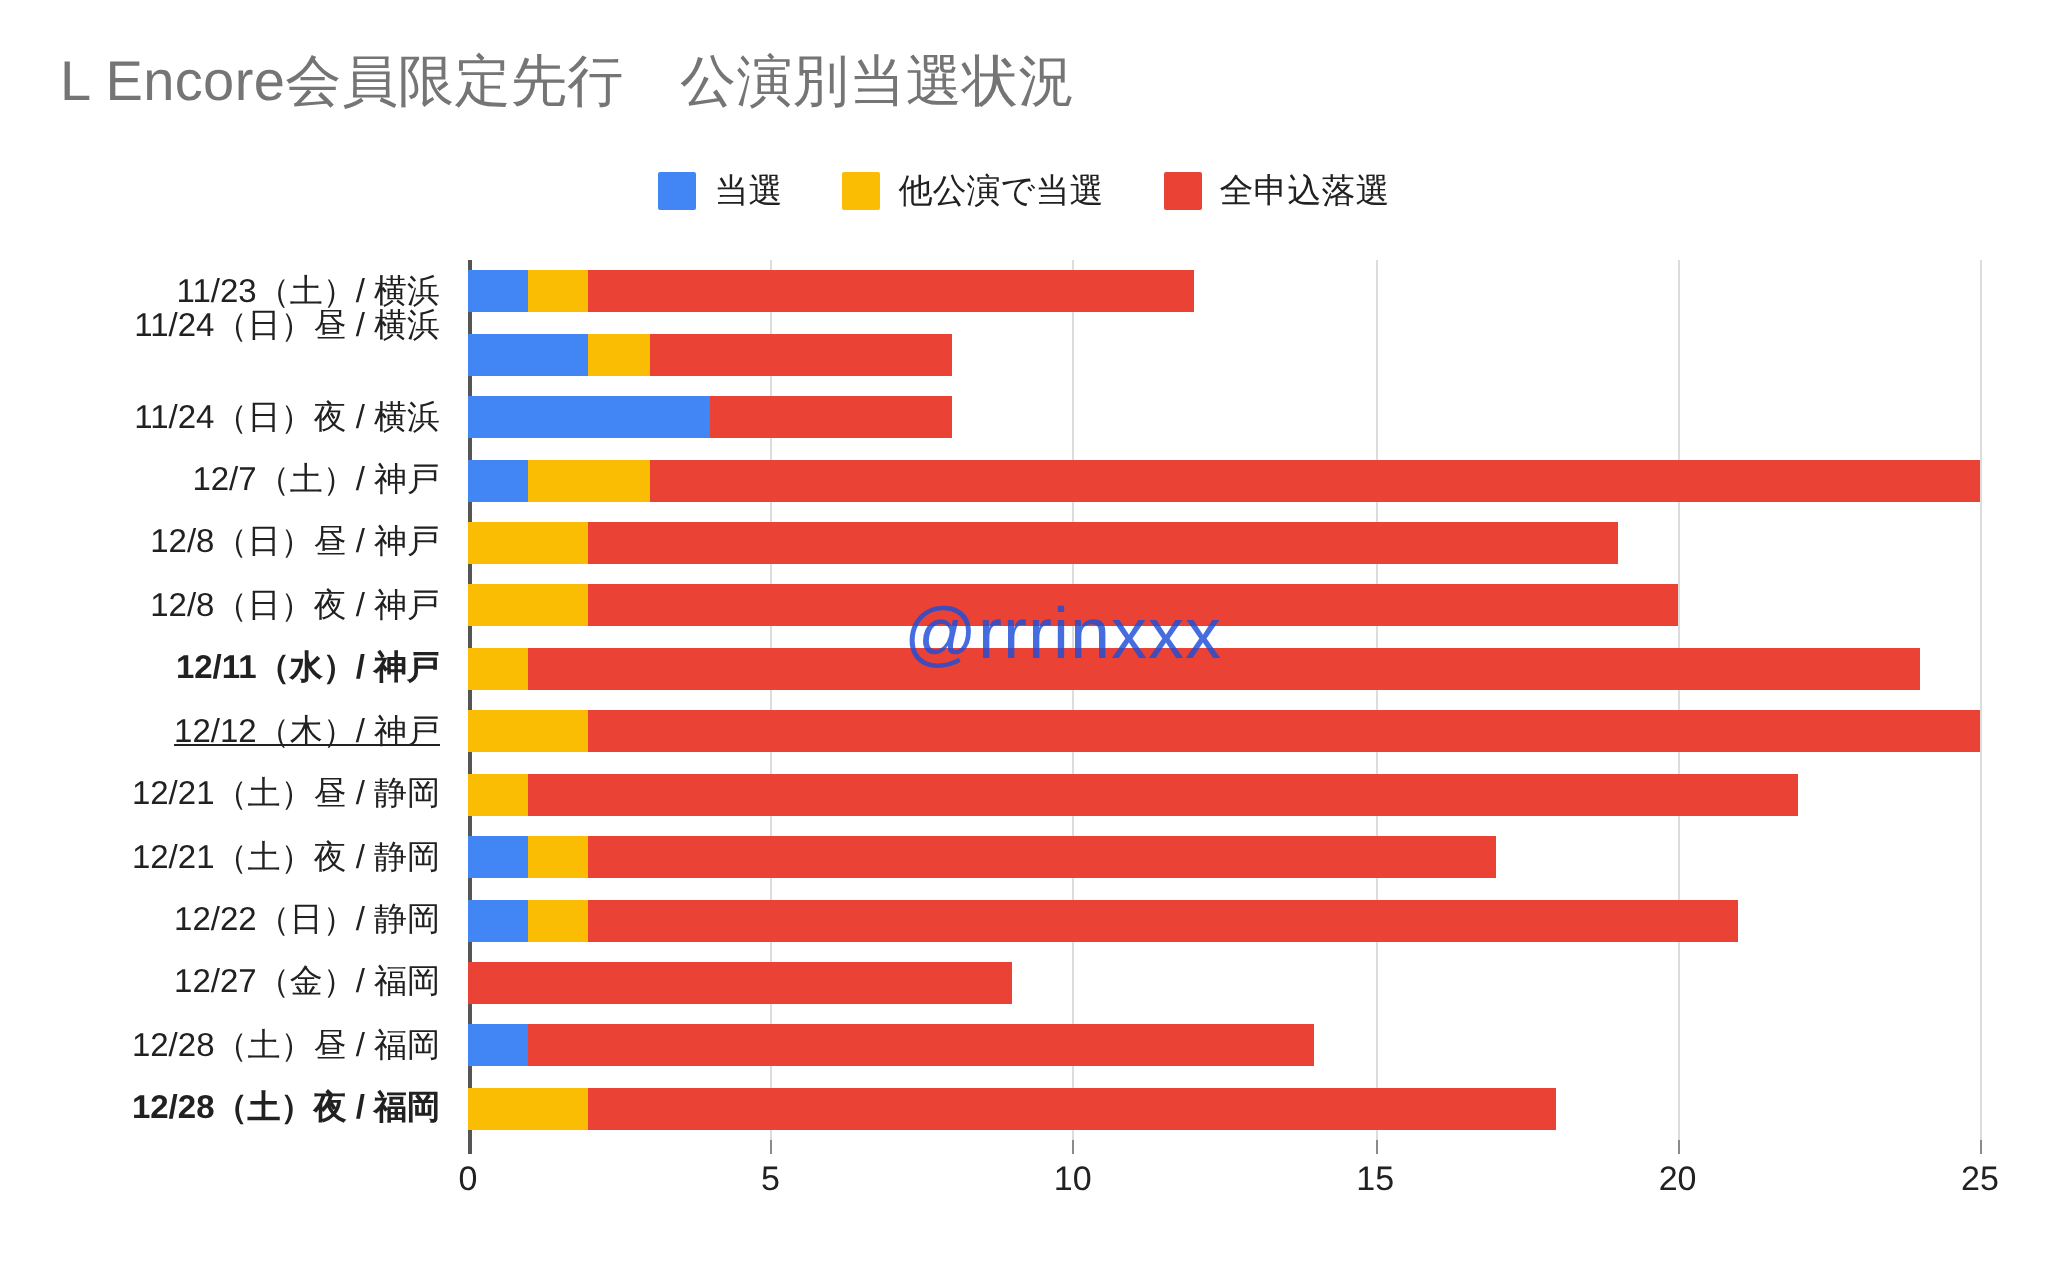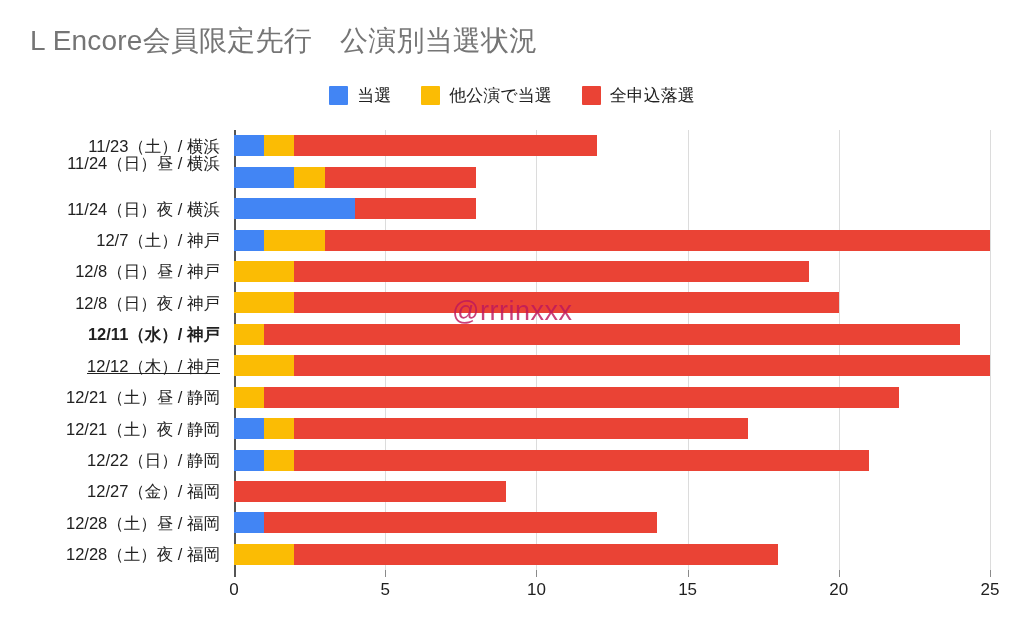--- a/index.html
+++ b/index.html
@@ -147,22 +147,22 @@
     color: #212121;
     transform: translateX(-50%);
     white-space: nowrap;
   }
 
   
   #watermark {
     position: absolute;
     left: 452px;
     top: 296px;
-    font-size: 27px;
-    color: #be185d;
+    font-size: 36px;
+    color: #1d4ed8;
     opacity: 0.82;
     letter-spacing: 0.5px;
     pointer-events: none;
     white-space: nowrap;
   }
 </style>
 </head>
 <body>
 
 <div id="chart-root">
@@ -191,21 +191,21 @@
       <div class="ylabel" style="top: 99px; height: 22px; line-height: 22px;">12/7（土）/ 神戸</div>
       <div class="ylabel" style="top: 130.429px; height: 22px; line-height: 22px; padding-left: 24px;">12/8（日）昼 / 神戸</div>
       <div class="ylabel" style="top: 161.857px; height: 22px; line-height: 22px;">12/8（日）夜 / 神戸</div>
       <div class="ylabel" style="top: 193.286px; height: 22px; line-height: 22px; font-weight: bold;">12/11（水）/ 神戸</div>
       <div class="ylabel" style="top: 224.714px; height: 22px; line-height: 22px; text-decoration: underline;">12/12（木）/ 神戸</div>
       <div class="ylabel" style="top: 256.143px; height: 22px; line-height: 22px;">12/21（土）昼 / 静岡</div>
       <div class="ylabel" style="top: 287.571px; height: 22px; line-height: 22px; padding-left: 18px;">12/21（土）夜 / 静岡</div>
       <div class="ylabel" style="top: 319px; height: 22px; line-height: 22px;">12/22（日）/ 静岡</div>
       <div class="ylabel" style="top: 350.429px; height: 22px; line-height: 22px;">12/27（金）/ 福岡</div>
       <div class="ylabel" style="top: 381.857px; height: 22px; line-height: 22px;">12/28（土）昼 / 福岡</div>
-      <div class="ylabel" style="top: 413.286px; height: 22px; line-height: 22px;">12/28（土）夜 / 福岡</div>
+      <div class="ylabel" style="top: 413.286px; height: 22px; line-height: 22px; font-weight: bold;">12/28（土）夜 / 福岡</div>
     </div>
 
   <div id="plot">
     <div id="gridlines">
         <div class="gridline axis-line" style="left: 0px;"></div>
         <div class="gridline" style="left: 151.2px;"></div>
         <div class="gridline" style="left: 302.4px;"></div>
         <div class="gridline" style="left: 453.6px;"></div>
         <div class="gridline" style="left: 604.8px;"></div>
         <div class="gridline" style="left: 756px;"></div>

